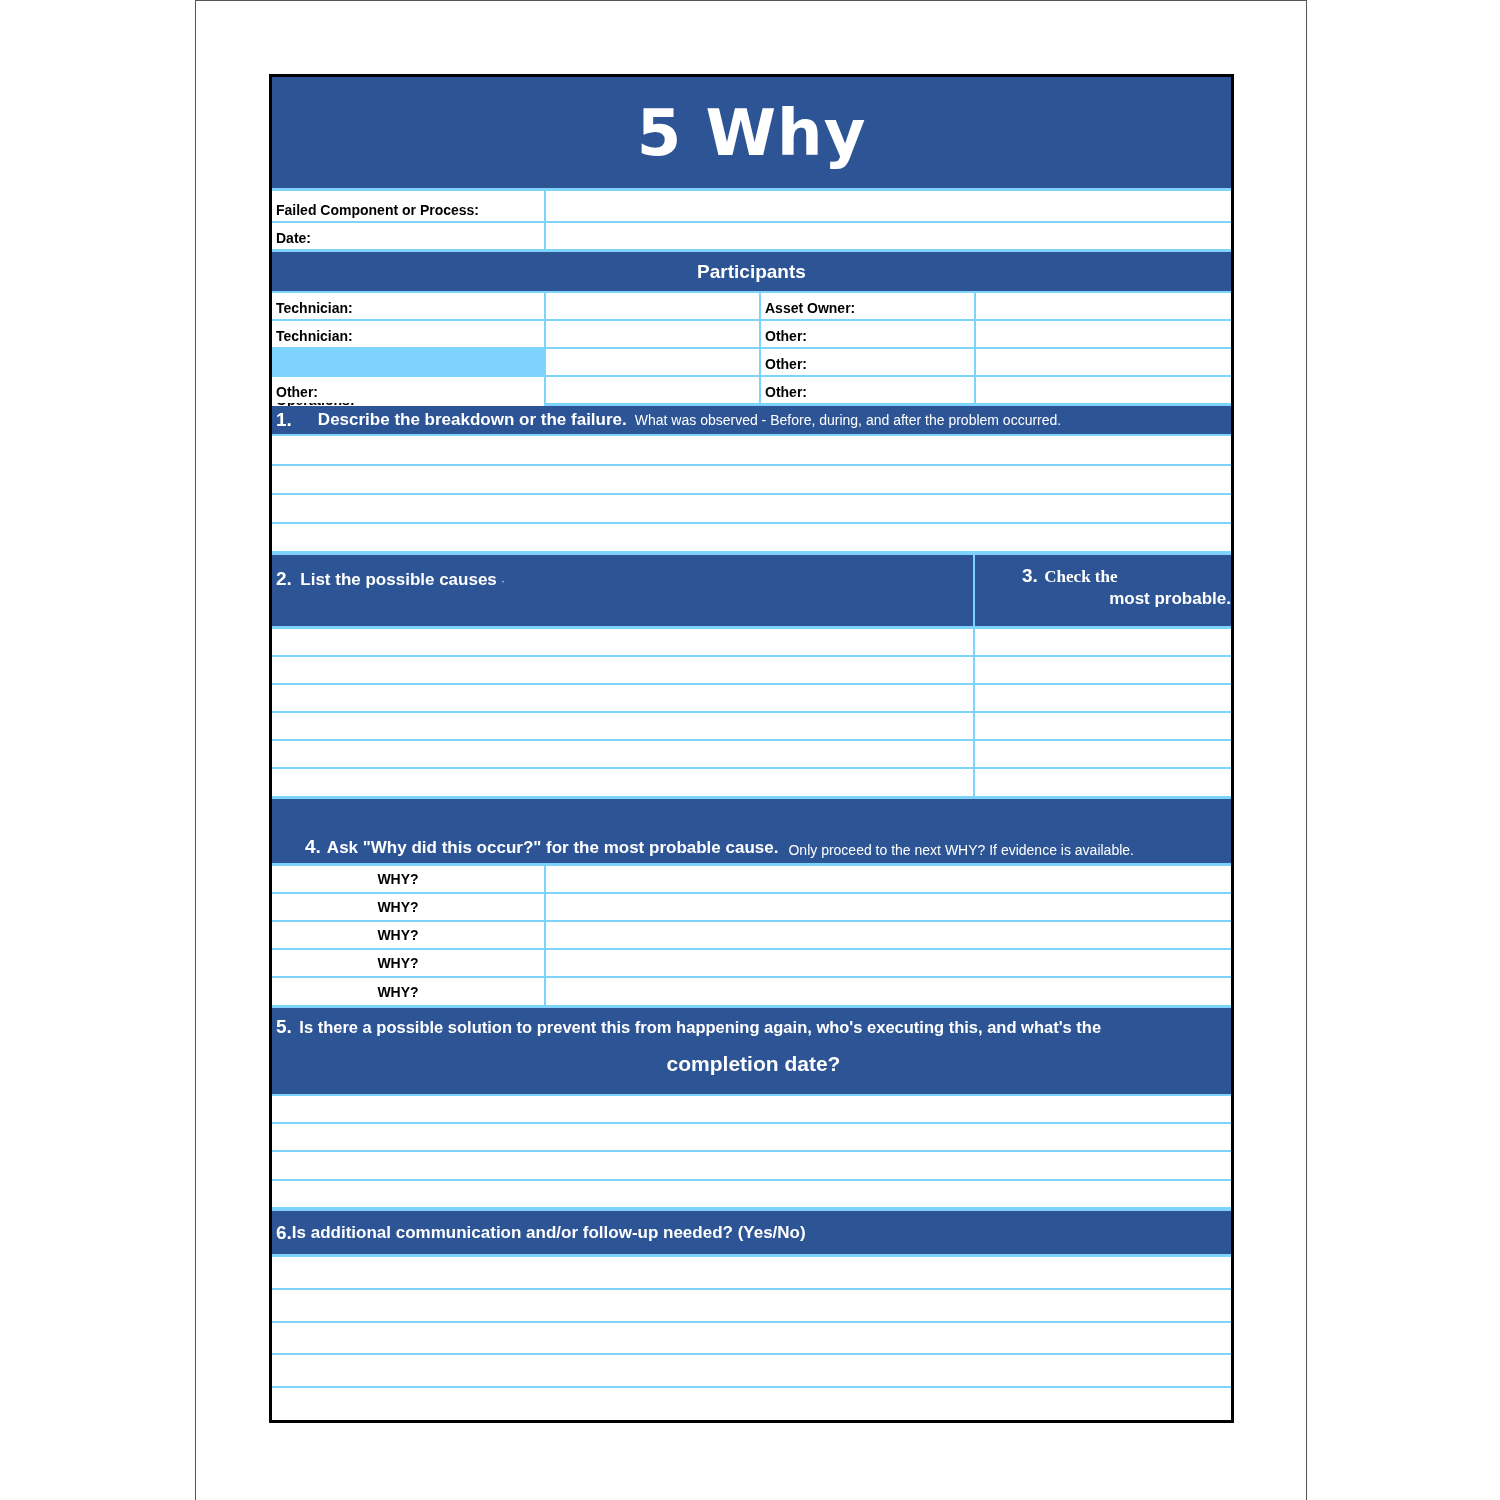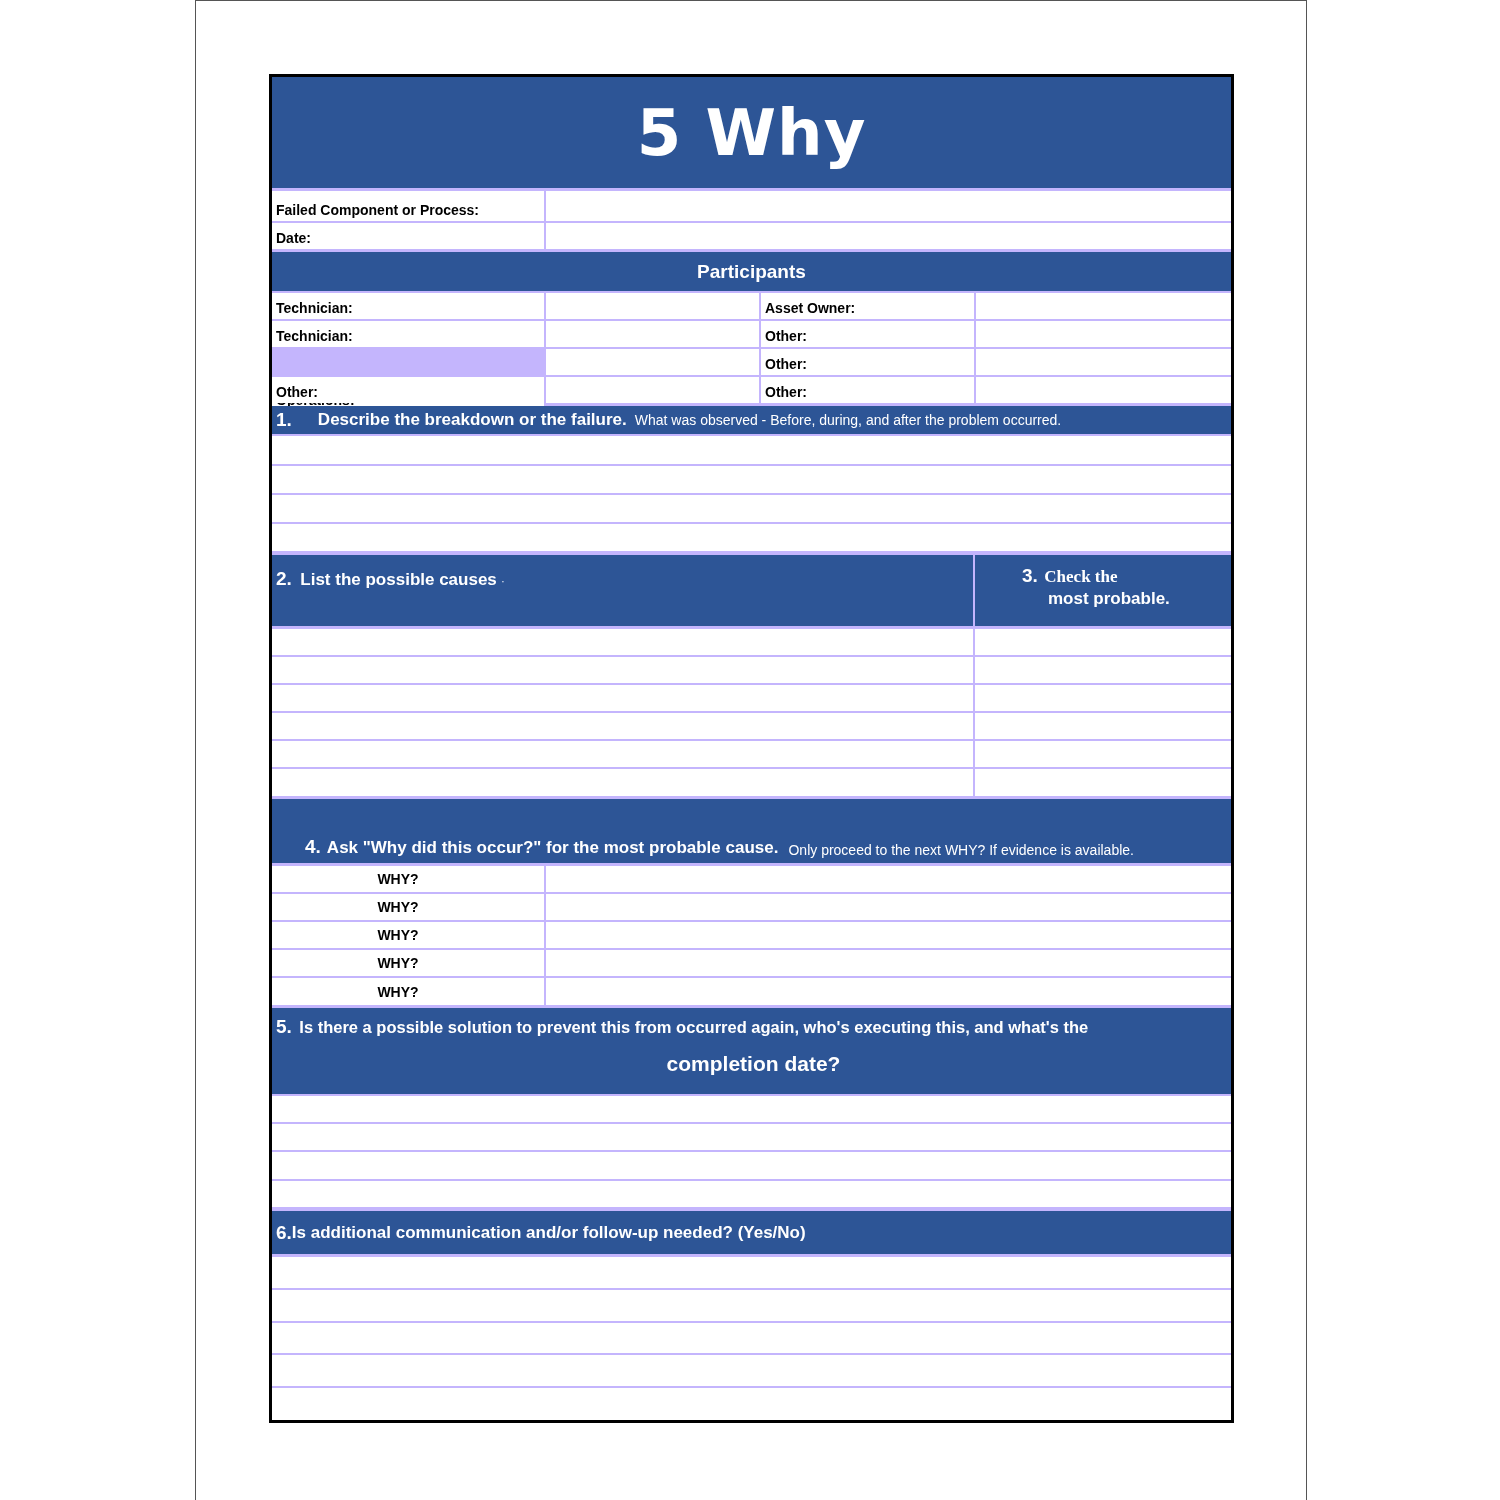--- a/index.html
+++ b/index.html
@@ -5,21 +5,21 @@
   * { box-sizing: border-box; margin: 0; padding: 0; }
   html, body { width: 1500px; height: 1500px; background: #ffffff; overflow: hidden; }
   body { position: relative; font-family: "Liberation Sans", "DejaVu Sans", sans-serif; }
   .page {
     position: absolute; left: 195px; top: 0; width: 1112px; height: 1500px;
     border-left: 1px solid #555; border-right: 1px solid #555; border-top: 1px solid #555;
     background: #fff;
   }
   .form {
     position: absolute; left: 269px; top: 74px; width: 965px; height: 1349px;
-    border: 3px solid #000; background: #c4b5fd;
+    border: 3px solid #000; background: #7dd3fc;
   }
   .abs { position: absolute; }
   .blue { background: #2d5596; color: #fff; }
   .white { background: #fff; }
   .cell-label {
     font-weight: bold; font-size: 14px; color: #000;
     display: flex; align-items: flex-end; padding: 0 0 3px 4px;
   }
   .title {
     display: flex; align-items: center; justify-content: center;
@@ -85,21 +85,21 @@
     <span class="num">2.</span>
     <span class="main" style="margin-left:4px;">List the possible causes</span>
     <span class="sub" style="font-size:10px;">·</span>
   </div>
 
   <div class="abs blue hdr" style="left:703px; top:478px; width:256px; height:71px; padding-top:10px;">
     <div style="padding-left:47px; white-space:nowrap;">
       <span class="num">3.</span>
       <span class="main" style="margin-left:2px;font-family:Liberation Serif, serif;">Check the</span>
     </div>
-    <div class="main" style="padding-left:73px; margin-top:2px;">most probable.</div>
+    <div class="main" style="padding-left:73px; margin-top:2px;text-align:right;">most probable.</div>
   </div>
 
   <div class="abs white input-cell" style="left:0; top:552px; width:701px; height:26px;"></div>
   <div class="abs white input-cell" style="left:703px; top:552px; width:256px; height:26px;"></div>
   <div class="abs white input-cell" style="left:0; top:580px; width:701px; height:26px;"></div>
   <div class="abs white input-cell" style="left:703px; top:580px; width:256px; height:26px;"></div>
   <div class="abs white input-cell" style="left:0; top:608px; width:701px; height:26px;"></div>
   <div class="abs white input-cell" style="left:703px; top:608px; width:256px; height:26px;"></div>
   <div class="abs white input-cell" style="left:0; top:636px; width:701px; height:26px;"></div>
   <div class="abs white input-cell" style="left:703px; top:636px; width:256px; height:26px;"></div>
@@ -121,21 +121,21 @@
   <div class="abs white why-label" style="left:0; top:845px; width:272px; height:26px;">WHY?</div>
   <div class="abs white input-cell" style="left:274px; top:845px; width:685px; height:26px;"></div>
   <div class="abs white why-label" style="left:0; top:873px; width:272px; height:26px;">WHY?</div>
   <div class="abs white input-cell" style="left:274px; top:873px; width:685px; height:26px;"></div>
   <div class="abs white why-label" style="left:0; top:901px; width:272px; height:27px;">WHY?</div>
   <div class="abs white input-cell" style="left:274px; top:901px; width:685px; height:27px;"></div>
 
   <div class="abs blue hdr" style="left:0; top:931px; width:959px; height:86px; padding:8px 0 0 4px;">
     <div style="white-space:nowrap; height:36px;">
       <span class="num">5.</span>
-      <span class="main" style="margin-left:3px; font-size:16.5px;">Is there a possible solution to prevent this from occurred again, who's executing this, and what's the</span>
+      <span class="main" style="margin-left:3px; font-size:16.5px;">Is there a possible solution to prevent this from happening again, who's executing this, and what's the</span>
     </div>
     <div class="main" style="font-size:21px;text-align:center;">completion date?</div>
   </div>
 
   <div class="abs white input-cell" style="left:0; top:1019px; width:959px; height:26px;"></div>
   <div class="abs white input-cell" style="left:0; top:1047px; width:959px; height:26px;"></div>
   <div class="abs white input-cell" style="left:0; top:1075px; width:959px; height:27px;"></div>
   <div class="abs white input-cell" style="left:0; top:1104px; width:959px; height:26px;"></div>
 
   <div class="abs blue hdr" style="left:0; top:1134px; width:959px; height:43px; display:flex; align-items:center; padding-left:4px; white-space:nowrap;">

